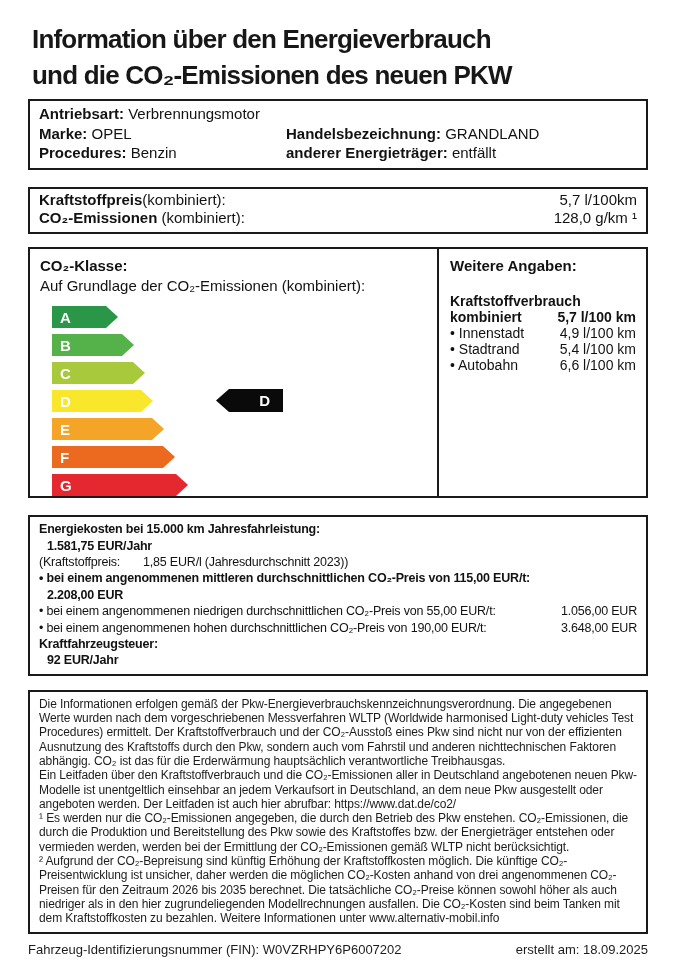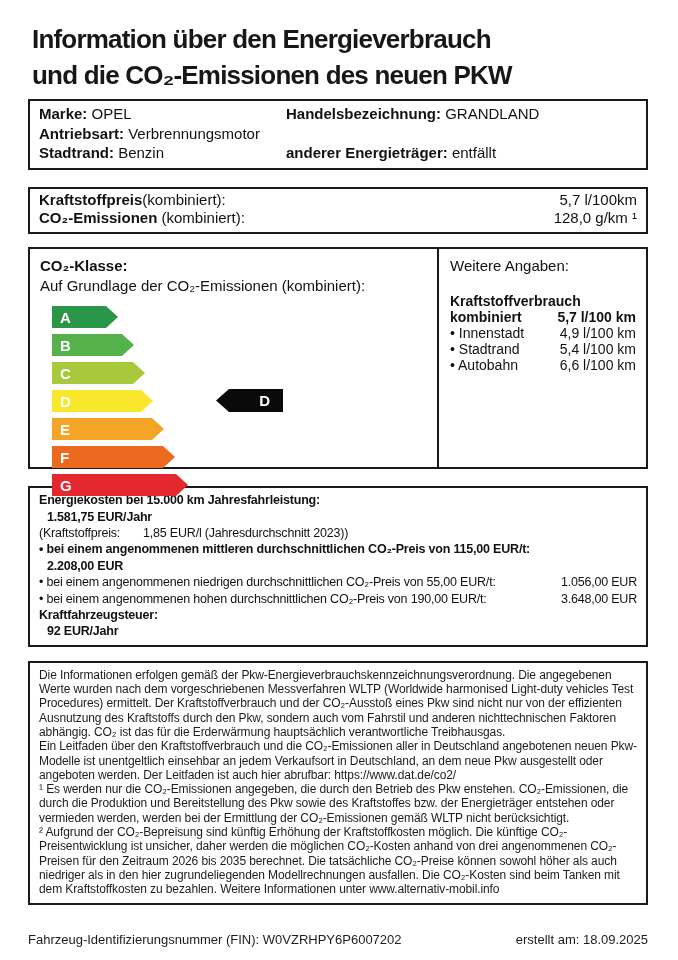--- a/index.html
+++ b/index.html
@@ -27,21 +27,21 @@
   .vi-left { width:247px; }
   .vi-right { flex:1; }
   .b { font-weight:700; }
 
   
   .consumption-box { margin-top:17px; padding:2px 9px 4px; font-size:15px; line-height:18.8px; }
   .c-row { display:flex; justify-content:space-between; }
   .c-val { white-space:nowrap; }
 
   
-  .class-box { margin-top:13px; height:222px; display:flex; }
+  .class-box { margin-top:13px; height:251px; display:flex; }
   .class-panel { width:409px; border-right:2px solid #1a1a1a; padding:7px 8px 0 10px; box-sizing:border-box; }
   .class-heading { font-size:15px; font-weight:700; line-height:20px; }
   .class-sub { font-size:15px; line-height:20px; }
   .arrows { position:relative; margin:10px 0 0 12px; height:196px; }
   .arrow {
     height:22px; margin-bottom:6px; box-sizing:border-box;
     display:flex; align-items:center; padding-left:8px;
     color:#ffffff; font-size:15px; font-weight:700;
     clip-path:polygon(0 0, calc(100% - 12px) 0, 100% 50%, calc(100% - 12px) 100%, 0 100%);
   }
@@ -55,75 +55,75 @@
   .marker {
     position:absolute; left:164px; top:83px; width:67px; height:23px;
     display:flex; align-items:center; justify-content:flex-end;
     padding-right:13px; box-sizing:border-box;
     color:#ffffff; font-size:15px; font-weight:700;
     clip-path:polygon(0 50%, 13px 0, 100% 0, 100% 100%, 13px 100%);
   }
 
   
   .more-panel { flex:1; padding:7px 10px 0 11px; box-sizing:border-box; }
-  .ma-heading { font-size:15px; font-weight:400; line-height:20px; }
+  .ma-heading { font-size:15px; font-weight:700; line-height:20px; }
   .ma-block { margin-top:18px; font-size:14px; line-height:15.9px; }
   .ma-fuel-heading { font-weight:700; }
   .ma-row { display:flex; justify-content:space-between; }
   .ma-row.bold { font-weight:700; }
 
   
   .costs-box { margin-top:17px; padding:4px 9px 5px; font-size:12.5px; letter-spacing:-0.2px; line-height:16.4px; }
   .ec-row { display:flex; justify-content:space-between; }
   .ec-row.bold { font-weight:700;flex-direction:column; }
   .ec-lbl { white-space:pre-wrap; }
   .ec-val { white-space:nowrap; margin-left:8px; }
 
   
   .legal-box { margin-top:14px; padding:5px 9px 6px; font-size:12px; letter-spacing:-0.1px; line-height:14.3px; color:#1c1c1c; }
   .legal-box p { margin:0; }
 
   
   .footer {
-    position:absolute; left:28px; right:30px; bottom:21px;
+    position:absolute; left:28px; right:30px; bottom:11px;
     display:flex; justify-content:space-between; font-size:13px; color:#1c1c1c;
   }
 </style>
 </head>
 <body>
 
 <div class="page">
   <div class="content">
 
     <h1 class="title">
       <span>Information über den Energieverbrauch</span><br>
       <span>und die CO₂-Emissionen des neuen PKW</span>
     </h1>
 
     <div class="box vehicle-box">
       <div class="vi-row">
         <div class="vi-left">
+          <span class="b">Antriebsart:</span>
+          <span>Verbrennungsmotor</span>
+        </div>
+        <div class="vi-right"></div>
+      </div>
+      <div class="vi-row">
+        <div class="vi-left">
           <span class="b">Marke:</span>
           <span>OPEL</span>
         </div>
         <div class="vi-right">
           <span class="b">Handelsbezeichnung:</span>
           <span>GRANDLAND</span>
         </div>
       </div>
       <div class="vi-row">
         <div class="vi-left">
-          <span class="b">Antriebsart:</span>
-          <span>Verbrennungsmotor</span>
-        </div>
-        <div class="vi-right"></div>
-      </div>
-      <div class="vi-row">
-        <div class="vi-left">
-          <span class="b">Stadtrand:</span>
+          <span class="b">Procedures:</span>
           <span>Benzin</span>
         </div>
         <div class="vi-right">
           <span class="b">anderer Energieträger:</span>
           <span>entfällt</span>
         </div>
       </div>
     </div>
 
     <div class="box consumption-box">

